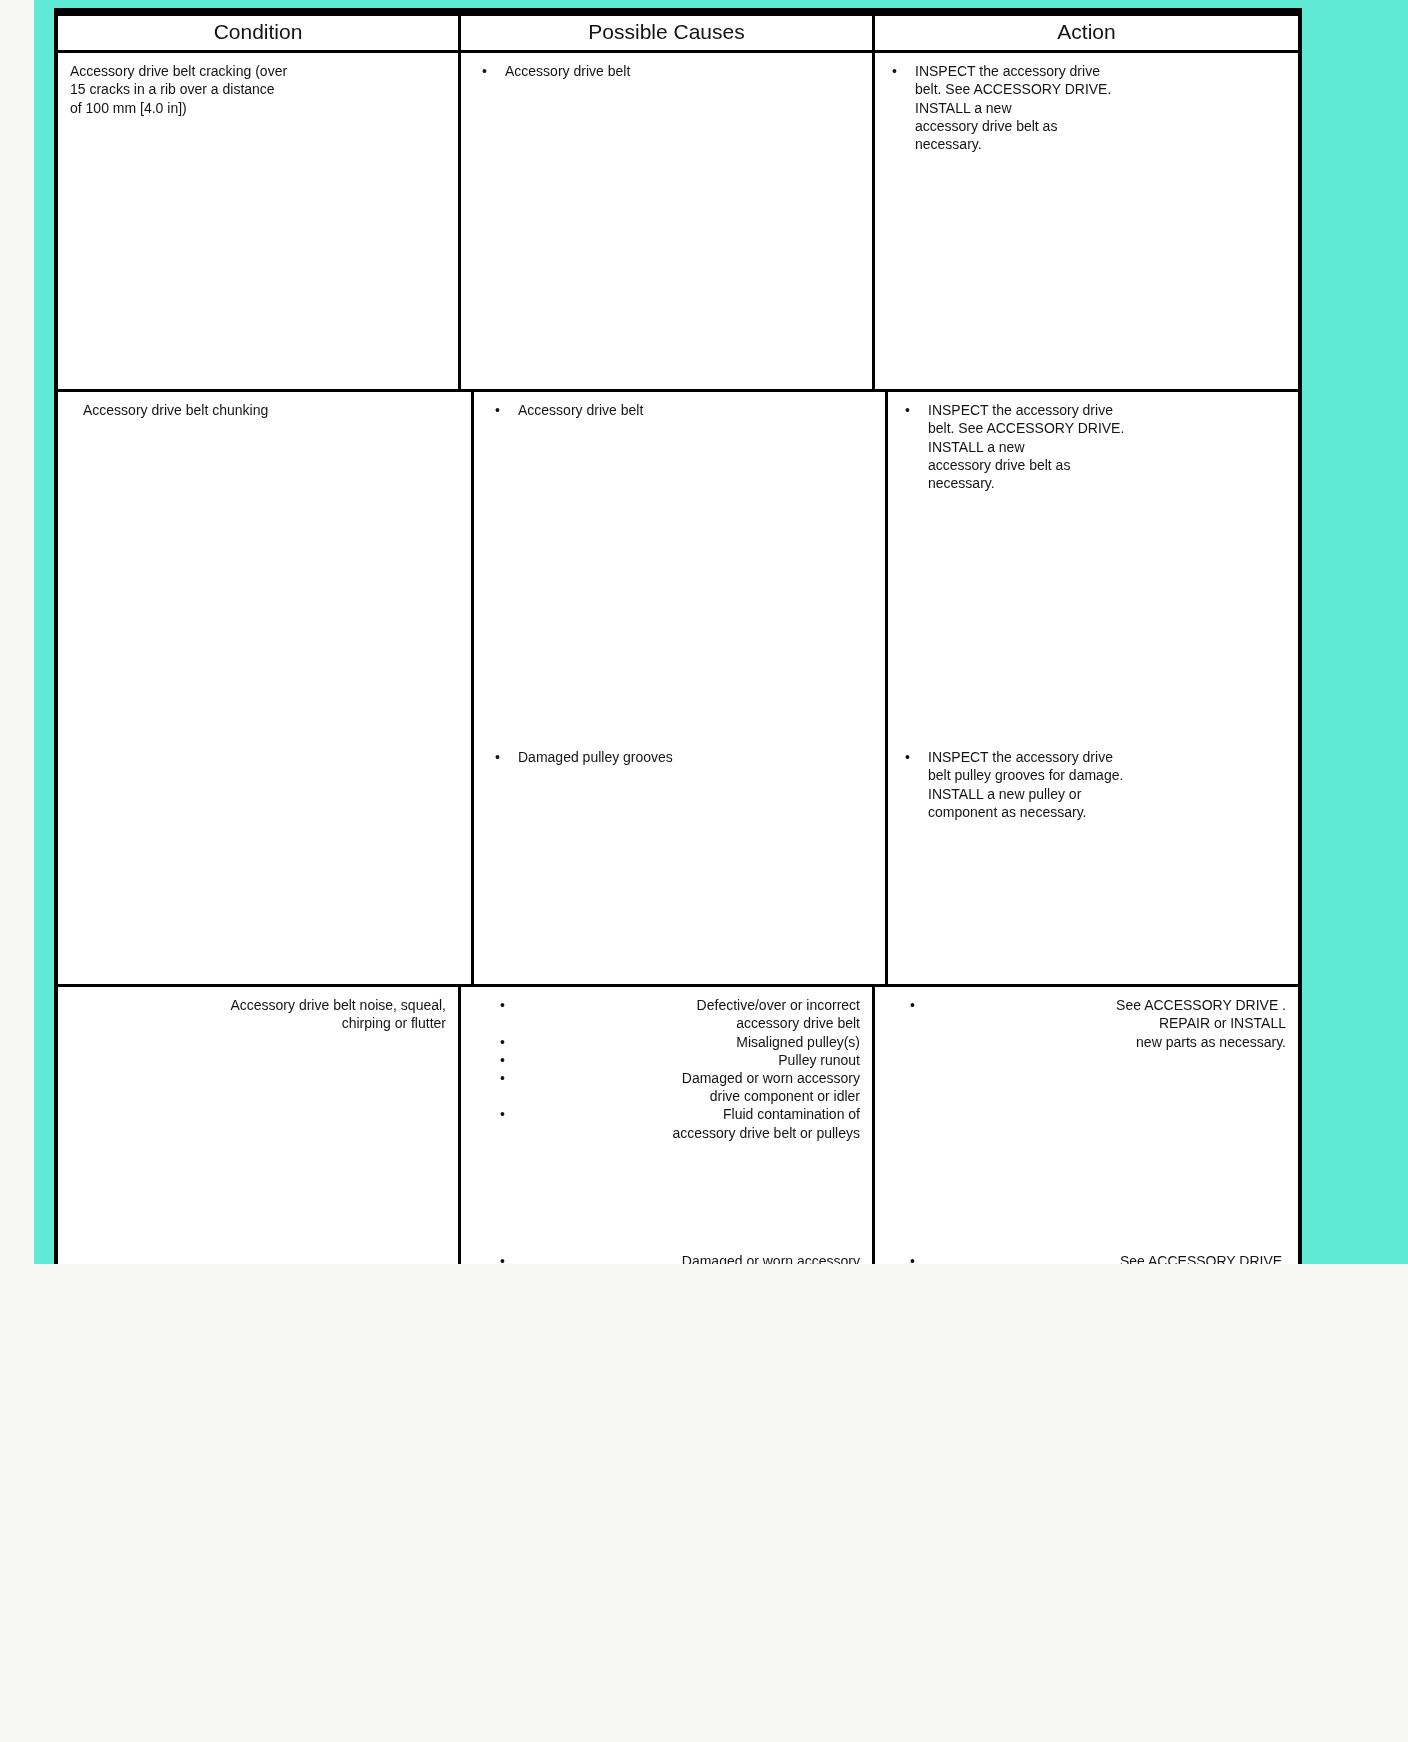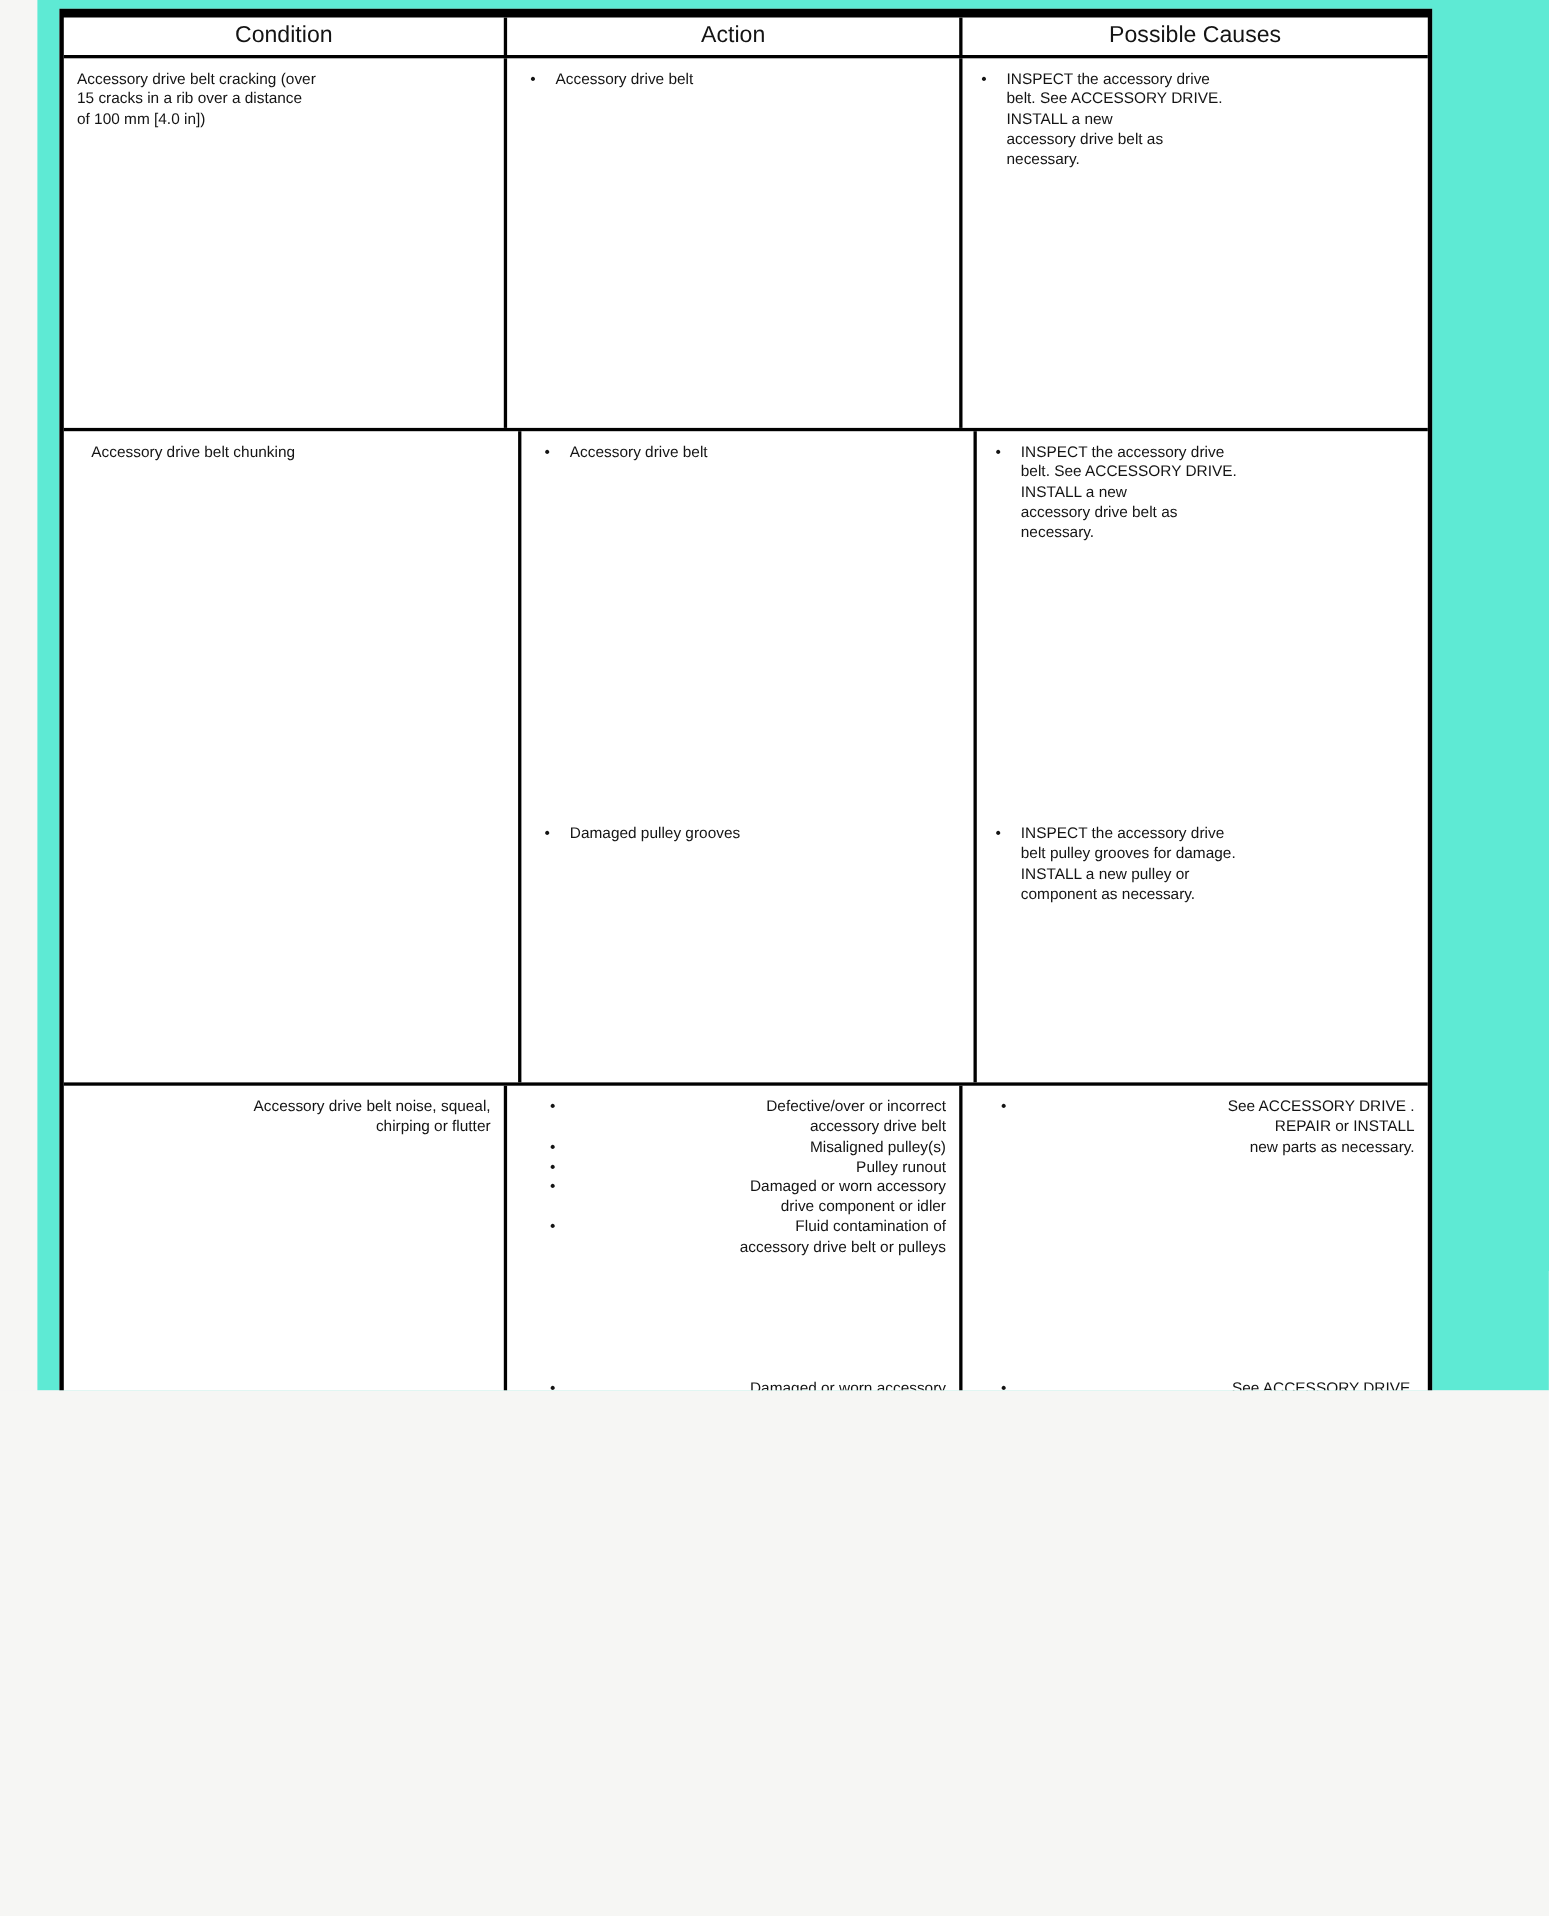--- a/index.html
+++ b/index.html
@@ -67,22 +67,22 @@
   .row-1 .group:nth-child(1){min-height:347px;}
   .row-2 .group:nth-child(1){min-height:256px;}
 </style>
 </head>
 <body>
 
 <div class="page">
   <div class="doc-table">
     <div class="header-row">
       <div class="header-cell">Condition</div>
+      <div class="header-cell">Possible Causes</div>
       <div class="header-cell">Action</div>
-      <div class="header-cell">Possible Causes</div>
     </div>
     <div>
         <div class="row row-0">
           <div class="cell cond-cell">
             <div class="pre">Accessory drive belt cracking (over
 15 cracks in a rib over a distance
 of 100 mm [4.0 in])</div>
           </div>
           <div class="cell causes-cell">
             <div class="group">

